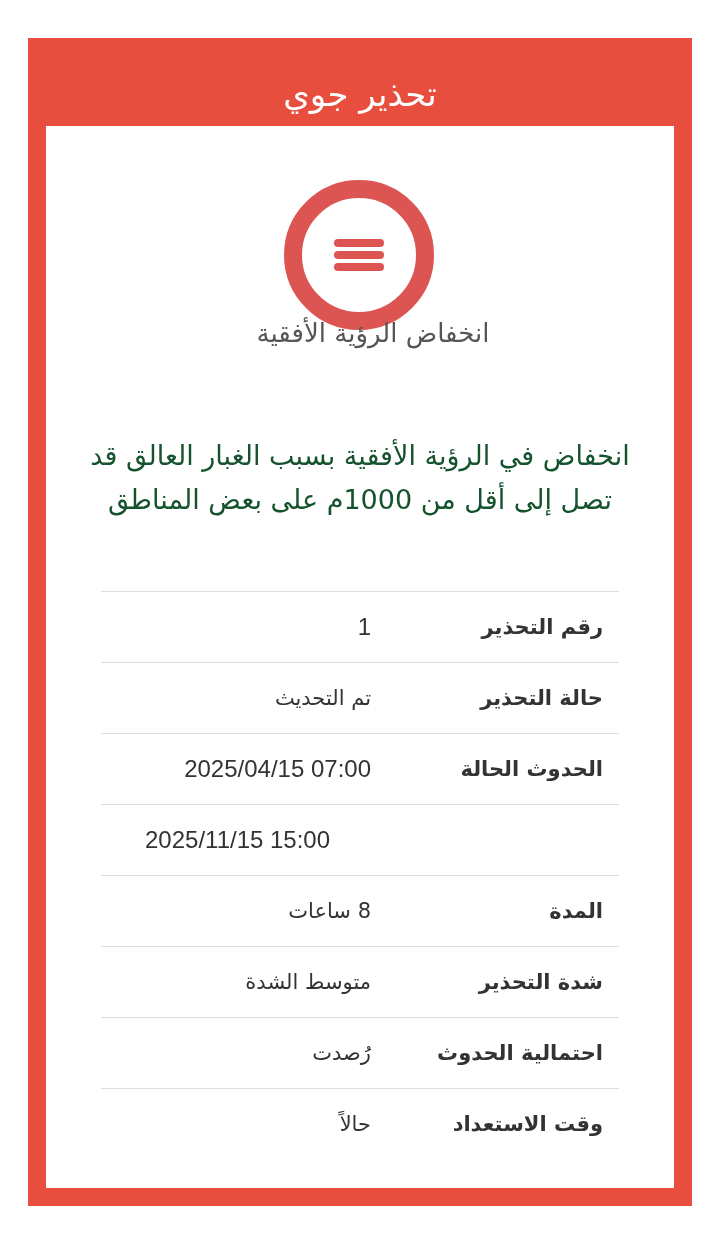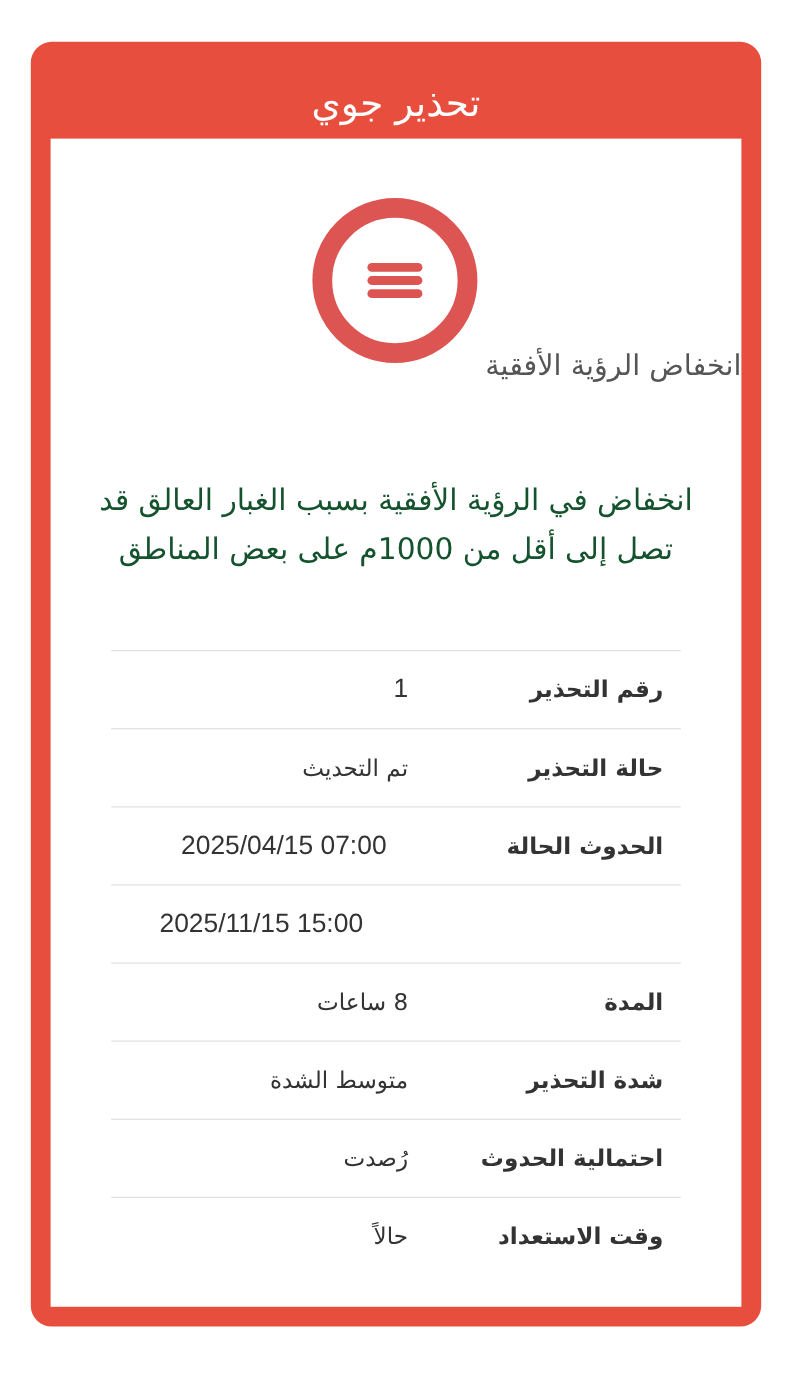--- a/index.html
+++ b/index.html
@@ -1,23 +1,23 @@
 <!DOCTYPE html>
 <html><head>
 <meta charset="utf-8">
 <style>
   html, body { margin:0; padding:0; background:#ffffff; }
   body { width:720px; height:1252px; position:relative; overflow:hidden; font-family:"DejaVu Sans", sans-serif; }
-  .frame { position:absolute; left:28px; top:38px; width:664px; height:1168px; background:#e74e3e; box-sizing:border-box;border-radius:19px; }
+  .frame { position:absolute; left:28px; top:38px; width:664px; height:1168px; background:#e74e3e; box-sizing:border-box; }
   .title { position:absolute; left:0; right:0; top:36px; text-align:center; color:#ffffff; font-size:34px; line-height:40px; direction:rtl; }
   .inner { position:absolute; left:18px; top:88px; width:628px; height:1062px; background:#ffffff; }
   .icon-ring { position:absolute; left:238px; top:54px; width:150px; height:150px; border-radius:50%; border:18px solid #dc5553; box-sizing:border-box; }
   .icon-bars { position:absolute; left:50%; top:50%; transform:translate(-50%,-50%); width:50px; }
   .icon-bars span { display:block; height:8px; border-radius:4px; background:#dc5553; margin:4px 0; }
-  .event-name { position:absolute; left:0; right:0; top:190px; text-align:right; color:#555555; font-size:26px; line-height:34px; direction:rtl;margin-left:26px; }
+  .event-name { position:absolute; left:0; right:0; top:190px; text-align:center; color:#555555; font-size:26px; line-height:34px; direction:rtl;margin-left:26px; }
   .desc { position:absolute; left:20px; right:20px; top:308px; text-align:center; color:#14532d; font-size:27px; line-height:44px; direction:rtl; }
   .table { position:absolute; left:55px; width:518px; top:465px; direction:rtl; }
   .row { display:flex; align-items:center; height:70px; border-top:1px solid #dddddd; }
   .row:first-child { border-top:1px solid #dddddd; }
   .lbl { width:248px; padding-right:16px; box-sizing:border-box; font-weight:bold; color:#333333; font-size:21px; text-align:right; }
   .val { flex:1; color:#333333; font-size:21px; text-align:right; }
   .val.num { font-family:"Liberation Sans", sans-serif; font-size:24px; }
 </style>
 </head>
 <body>
@@ -39,21 +39,21 @@
       <div class="row">
         <div class="lbl">رقم التحذير</div>
         <div class="val num">1</div>
       </div>
       <div class="row">
         <div class="lbl">حالة التحذير</div>
         <div class="val">تم التحديث</div>
       </div>
       <div class="row">
         <div class="lbl">الحدوث الحالة</div>
-        <div class="val num" style="direction:ltr;text-align:center;padding-left:44px;">2025/04/15 07:00</div>
+        <div class="val num" style="direction:ltr;text-align:right;padding-left:44px;">2025/04/15 07:00</div>
       </div>
       <div class="row">
         <div class="val num" style="direction:ltr;text-align:left;padding-left:44px;">2025/11/15 15:00</div>
       </div>
       <div class="row">
         <div class="lbl">المدة</div>
         <div class="val">8 ساعات</div>
       </div>
       <div class="row">
         <div class="lbl">شدة التحذير</div>

